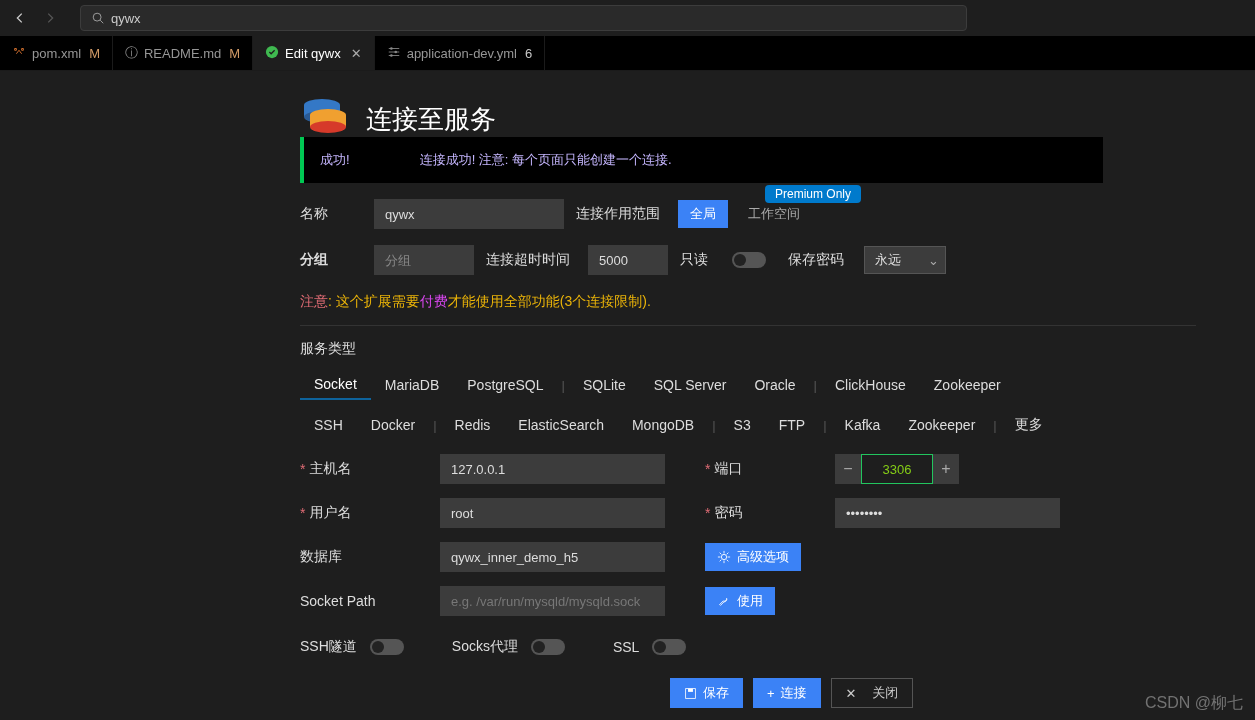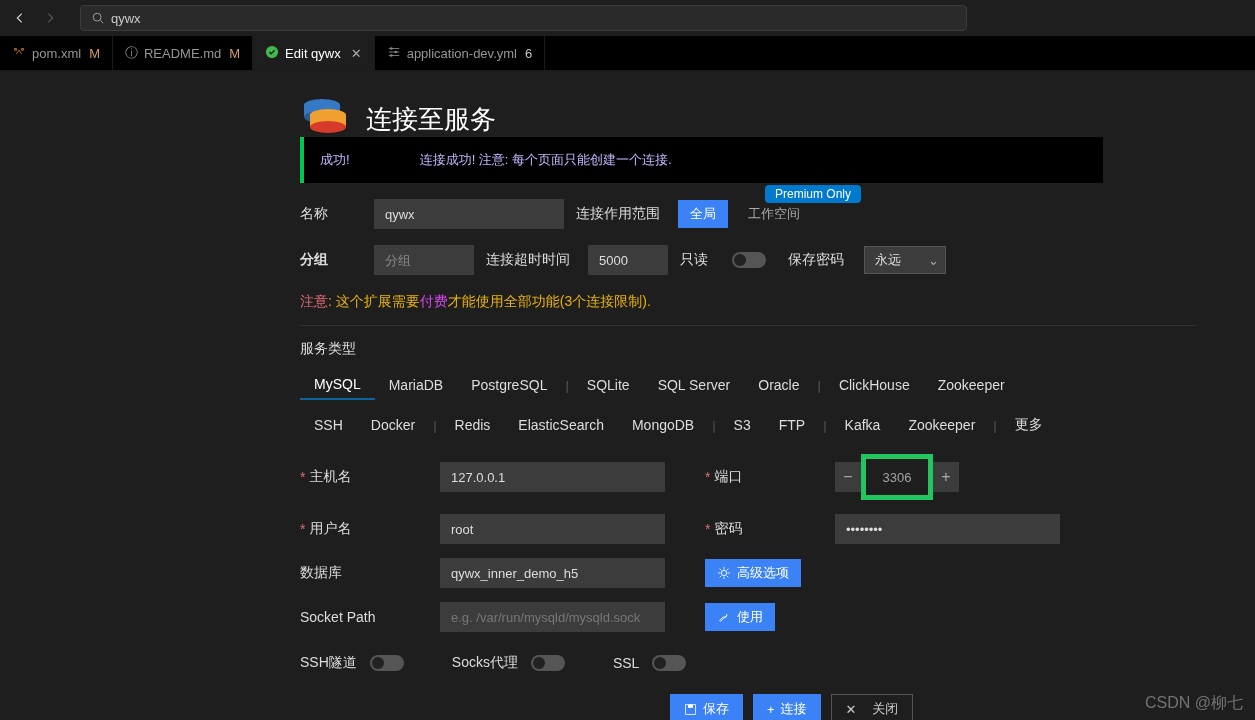--- a/index.html
+++ b/index.html
@@ -154,22 +154,22 @@
     background:#3c3c3c; border:1px solid #3c3c3c; color:#ddd;
     height:30px; padding:0 10px; width:225px; font-size:13px;
   }
   .field-input::placeholder { color:#777;}
   .spinner-group { display:flex; align-items:center;}
   .spinner-btn {
     width:26px; height:30px; background:#3c3c3c; border:none; color:#aaa;
     font-size:16px; display:flex;align-items:center;justify-content:center;
   }
   .spinner-input {
-    width:72px; height:46px; background:transparent; border:5px solid #22c55e;
-    color:#a3a3a3; text-align:center; font-size:13px;
+    width:72px; height:30px; background:transparent; border:1px solid #22c55e;
+    color:#84cc16; text-align:center; font-size:13px;
   }
   .right-col { margin-left: 40px; display:flex; align-items:center;}
   .right-col .field-label { width:130px;}
   .adv-btn { margin-left:40px;}
   .toggle-row { display:flex; align-items:center; gap:9px; margin-top:22px;}
   .toggle-label { color:#ddd; font-size:14px; margin-right:4px;}
   .footer-btns { display:flex; gap:10px; margin-top:22px; margin-left:370px;}
   .footer-btns button { height:30px; padding:0 14px; font-size:13px; display:inline-flex;align-items:center;gap:6px;}
   .btn-close { background:transparent; border:1px solid #555; color:#ccc;}
   .watermark { position:fixed; right:12px; bottom:6px; color:#aaa; font-size:16px; opacity:.6;}
@@ -281,21 +281,21 @@
   </div>
 
   <div class="notice">
     <span>注意</span><span class="rest">: 这个扩展需要</span><span class="link">付费</span><span class="rest">才能使用全部功能(3个连接限制).</span>
   </div>
 
   <div class="hr"></div>
   <div class="section-title">服务类型</div>
 
   <div class="type-tabs">
-    <span class="type-tab active">MySQL</span>
+    <span class="type-tab active">Socket</span>
     <span class="type-tab">MariaDB</span>
     <span class="type-tab">PostgreSQL</span>
     <span class="type-sep">|</span>
     <span class="type-tab">SQLite</span>
     <span class="type-tab">SQL Server</span>
     <span class="type-tab">Oracle</span>
     <span class="type-sep">|</span>
     <span class="type-tab">ClickHouse</span>
     <span class="type-tab">Zookeeper</span>
   </div>

